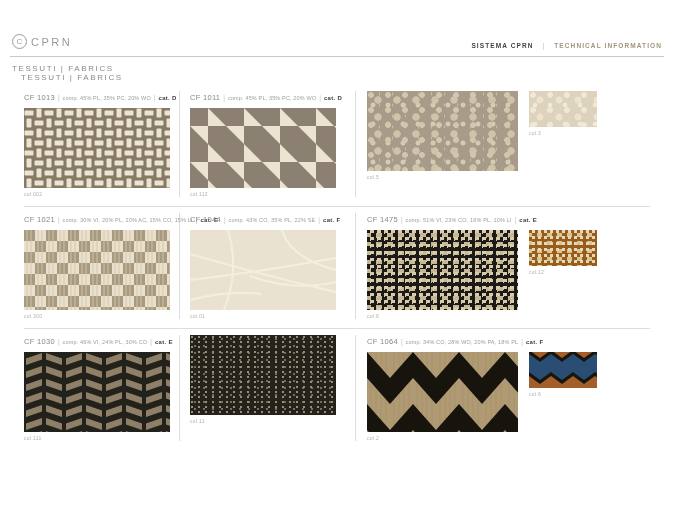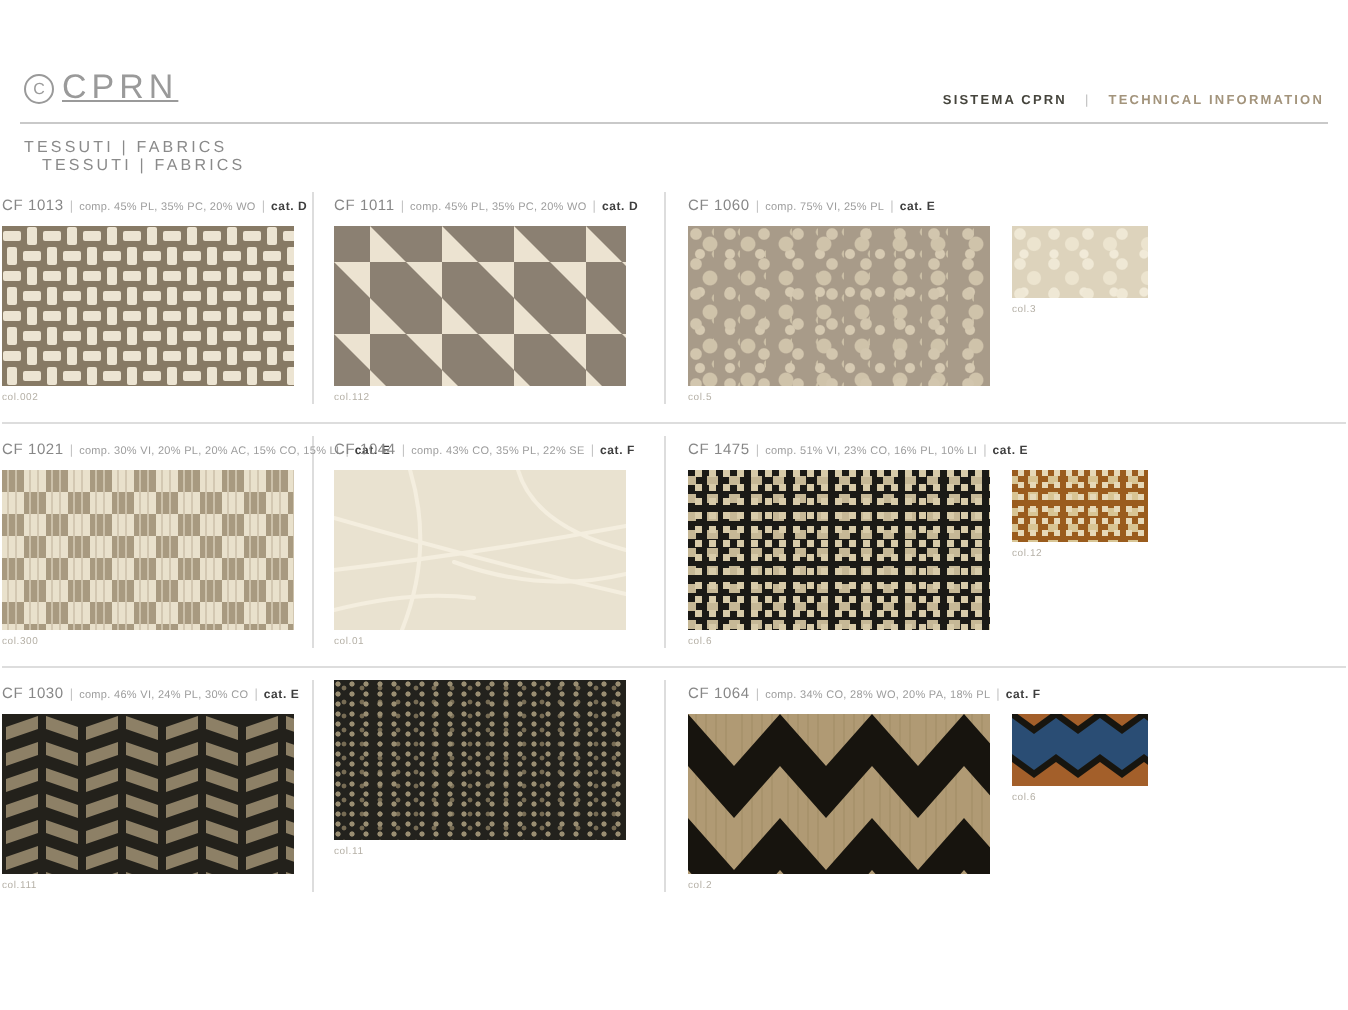--- a/index.html
+++ b/index.html
@@ -5,36 +5,36 @@
   html,body{margin:0;padding:0;background:#fff;}
   .page{position:relative;width:674px;height:505px;background:#ffffff;
         font-family:"Liberation Sans",sans-serif;overflow:hidden;}
 
   
   .hdr{display:flex;justify-content:space-between;align-items:flex-end;
        padding:34px 12px 7px 12px;}
   .logo{display:flex;align-items:center;gap:4px;color:#9a9a9a;}
   .logo-c{width:13px;height:13px;border:1px solid #9a9a9a;border-radius:50%;
           font-size:8px;line-height:13px;text-align:center;flex:0 0 auto;}
-  .logo-text{font-size:17px;letter-spacing:2.5px;color:#9a9a9a;text-decoration:underline;}
+  .logo-text{font-size:11px;letter-spacing:2.5px;color:#9a9a9a;}
   .topbar{display:flex;gap:9px;align-items:baseline;font-size:6.5px;
           letter-spacing:1.1px;font-weight:bold;}
   .topbar .sys{color:#45443c;}
   .topbar .sep{color:#bdbdbd;font-weight:normal;}
   .topbar .sec{color:#a3947c;}
   .rule{margin:0 10px;border-bottom:1px solid #c9c9c9;}
 
   
   .titles{display:flex;padding:7px 10px 3px 10px;flex-direction:column;}
   .titles .t{font-size:8px;letter-spacing:1.6px;color:#8a8a8a;}
   .t-left{width:342px;box-sizing:border-box;padding-left:2px;}
   .t-right{flex:1;padding-left:11px;}
 
   
-  .bands{margin:0 1px;}
+  .bands{margin:0 24px;}
   .band{display:flex;padding:6px 0 9px 0;}
   .band + .band{border-top:1px solid #dddddd;}
   .band-left{width:332px;display:flex;border-right:1px solid #dddddd;
              box-sizing:border-box;flex:0 0 auto;}
   .band-right{flex:1;padding-left:11px;}
 
   .cell{width:146px;}
   .cell.first{padding-right:9px;border-right:1px solid #dddddd;margin-right:10px;}
 
   .label{display:flex;align-items:baseline;gap:3px;white-space:nowrap;
@@ -176,27 +176,20 @@
           </div>
           <div class="swatch">
             <svg viewBox="0 0 146 80" preserveAspectRatio="none">
                 <rect width="146" height="80" fill="url(#p-hound)"></rect>
               </svg>
           </div>
           <div class="colorway">col.112</div>
         </div>
       </div>
       <div class="band-right">
-        <div class="label">
-          <span class="code">CF 1060</span>
-          <span class="lpipe">|</span>
-          <span class="comp">comp. 75% VI, 25% PL</span>
-          <span class="lpipe">|</span>
-          <span class="cat">cat. E</span>
-        </div>
         <div class="swatch-row">
           <div class="stack">
             <div class="main-swatch sw-pebble"></div>
             <div class="colorway">col.5</div>
           </div>
           <div class="stack variant">
             <div class="vswatch sw-pebble-light"></div>
             <div class="colorway">col.3</div>
           </div>
         </div>

